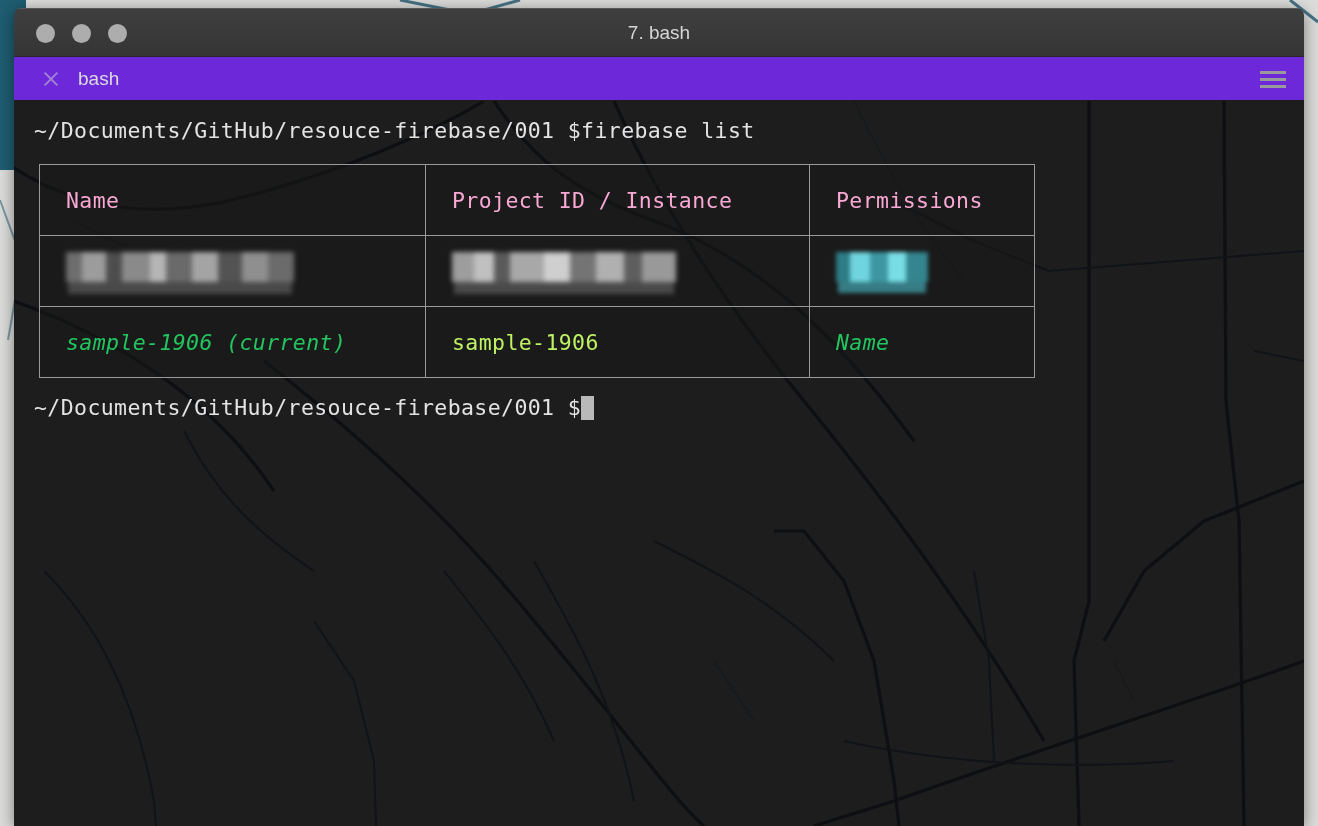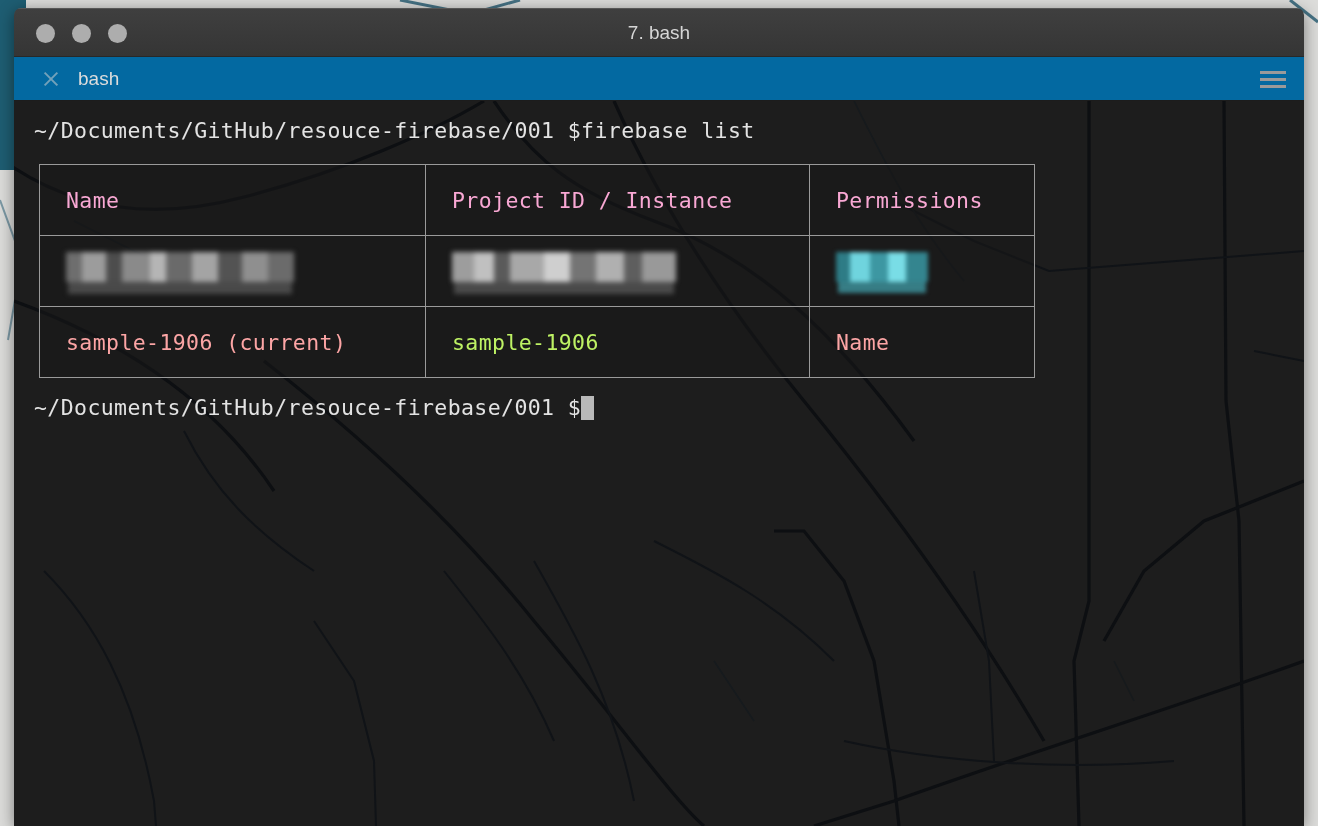--- a/index.html
+++ b/index.html
@@ -50,21 +50,21 @@
     position:absolute; inset:0;
     display:flex; align-items:center; justify-content:center;
     font-family:"Liberation Sans", sans-serif;
     font-size:19px; color:#d6d6d6;
   }
 
   
   #tabbar {
     position:relative;
     height:44px;
-    background:#0369a1;
+    background:#6d28d9;
     border-bottom:1px solid #1c1c1c;
     display:flex; align-items:center;
   }
   #tab-close-icon {
     margin-left:28px; width:18px; height:18px; position:relative;
     opacity:.55;
   }
   #tab-close-icon::before, #tab-close-icon::after {
     content:""; position:absolute; left:0; top:8px;
     width:18px; height:2px; background:#cfcfcf;
@@ -122,21 +122,21 @@
     font-size:21.5px;
     letter-spacing:.4px;
     white-space:nowrap;
     vertical-align:middle;
     background:rgba(23,23,23,.55);
   }
   .col-name  { width:386px; }
   .col-proj  { width:384px; }
   .col-perm  { width:225px; }
   .th-cell { color:#f9a8d4; }
-  .cyan    { color:#fca5a5; }
+  .cyan    { color:#22c55e;font-style:italic; }
   .white   { color:#bef264; }
 
   
   .redacted { display:inline-block; height:30px; border-radius:1px; }
   .redact-name {
     width:228px;
     background:
       linear-gradient(90deg,#6e6e6e 0 16px,#9c9c9c 16px 40px,#4d4d4d 40px 56px,
       #8a8a8a 56px 84px,#b5b5b5 84px 100px,#6a6a6a 100px 126px,#a4a4a4 126px 152px,
       #535353 152px 176px,#8f8f8f 176px 202px,#6b6b6b 202px 228px);

